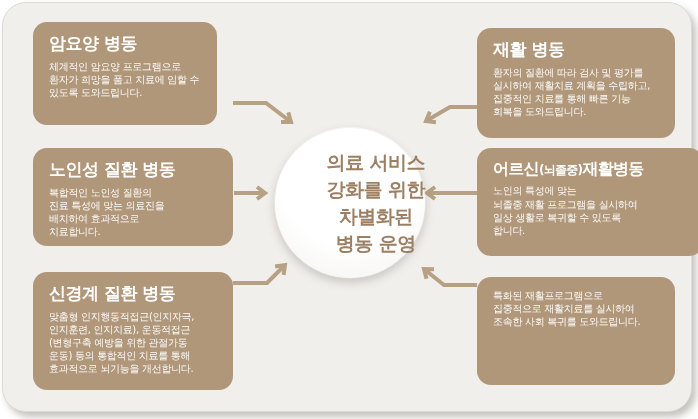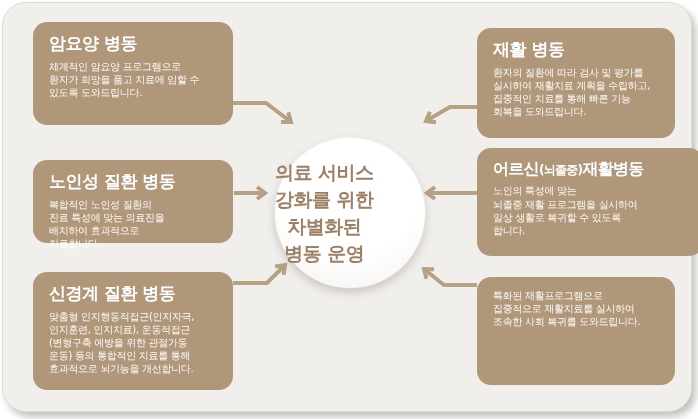--- a/index.html
+++ b/index.html
@@ -39,37 +39,37 @@
   .ward.tight .ward-title { font-size: 16px; letter-spacing: -0.7px; }
   .ward-body {
     margin: 0;
     font-size: 10px;
     line-height: 1.32;
     letter-spacing: -0.3px;
     color: rgba(255,255,255,0.97);
     white-space: pre-line;
   }
   
-  .pos-1 { left: 33px;  top: 22px;  width: 200px; height: 103px; }
-  .pos-2 { left: 33px;  top: 160px; width: 200px; height: 83px; }
+  .pos-1 { left: 33px;  top: 22px;  width: 184px; height: 103px; }
+  .pos-2 { left: 33px;  top: 148px; width: 200px; height: 98px; }
   .pos-3 { left: 33px;  top: 272px; width: 200px; height: 118px; }
   .pos-4 { left: 477px; top: 28px;  width: 198px; height: 110px; }
   .pos-5 { left: 477px; top: 148px; width: 226px; height: 108px; }
   .pos-6 { left: 477px; top: 277px; width: 198px; height: 108px; }
 
   .center-circle {
     position: absolute;
-    left: 275px; top: 138px;
+    left: 275px; top: 128px;
     width: 150px; height: 150px;
     border-radius: 50%;
     background: radial-gradient(circle at 50% 32%, #ffffff 55%, #f3f1ee 100%);
     box-shadow: 0 4px 10px rgba(70, 60, 45, 0.25), 0 0 0 1px rgba(255,255,255,0.8);
     display: flex;
     align-items: center;
-    justify-content: flex-start;
+    justify-content: flex-end;
     text-align: center;
   }
   .center-text {
     font-size: 19px;
     font-weight: 700;
     line-height: 1.42;
     letter-spacing: -0.5px;
     color: var(--circle-text, #9d8064);
     white-space: pre-line;
   }

